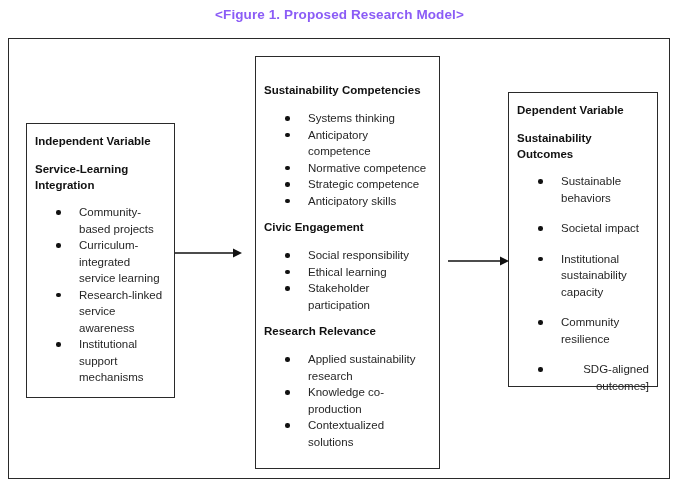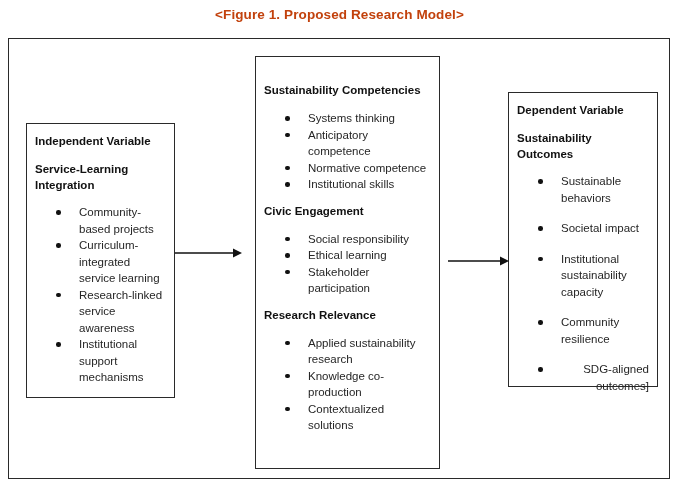--- a/index.html
+++ b/index.html
@@ -16,21 +16,21 @@
     overflow: hidden;
   }
   .figure-title {
     position: absolute;
     top: 7px;
     left: 0;
     width: 100%;
     text-align: center;
     font-weight: 700;
     font-size: 13.5px;
-    color: #c2410c;
+    color: #8b5cf6;
     letter-spacing: 0.1px;
   }
   .outer-frame {
     position: absolute;
     left: 8px;
     top: 38px;
     width: 662px;
     height: 441px;
     border: 1.5px solid #2a2a2a;
     background: #ffffff;
@@ -116,21 +116,22 @@
     </ul>
   </div>
 
   <div class="model-box box-mediating">
 
     <div class="section-heading" style="margin-top:16px;">Sustainability Competencies</div>
     <ul class="bullet-list">
       <li>Systems thinking</li>
       <li>Anticipatory competence</li>
       <li>Normative competence</li>
-      <li>Institutional skills</li>
+      <li>Strategic competence</li>
+      <li>Anticipatory skills</li>
     </ul>
 
     <div class="section-heading">Civic Engagement</div>
     <ul class="bullet-list">
       <li>Social responsibility</li>
       <li>Ethical learning</li>
       <li>Stakeholder participation</li>
     </ul>
 
     <div class="section-heading">Research Relevance</div>

